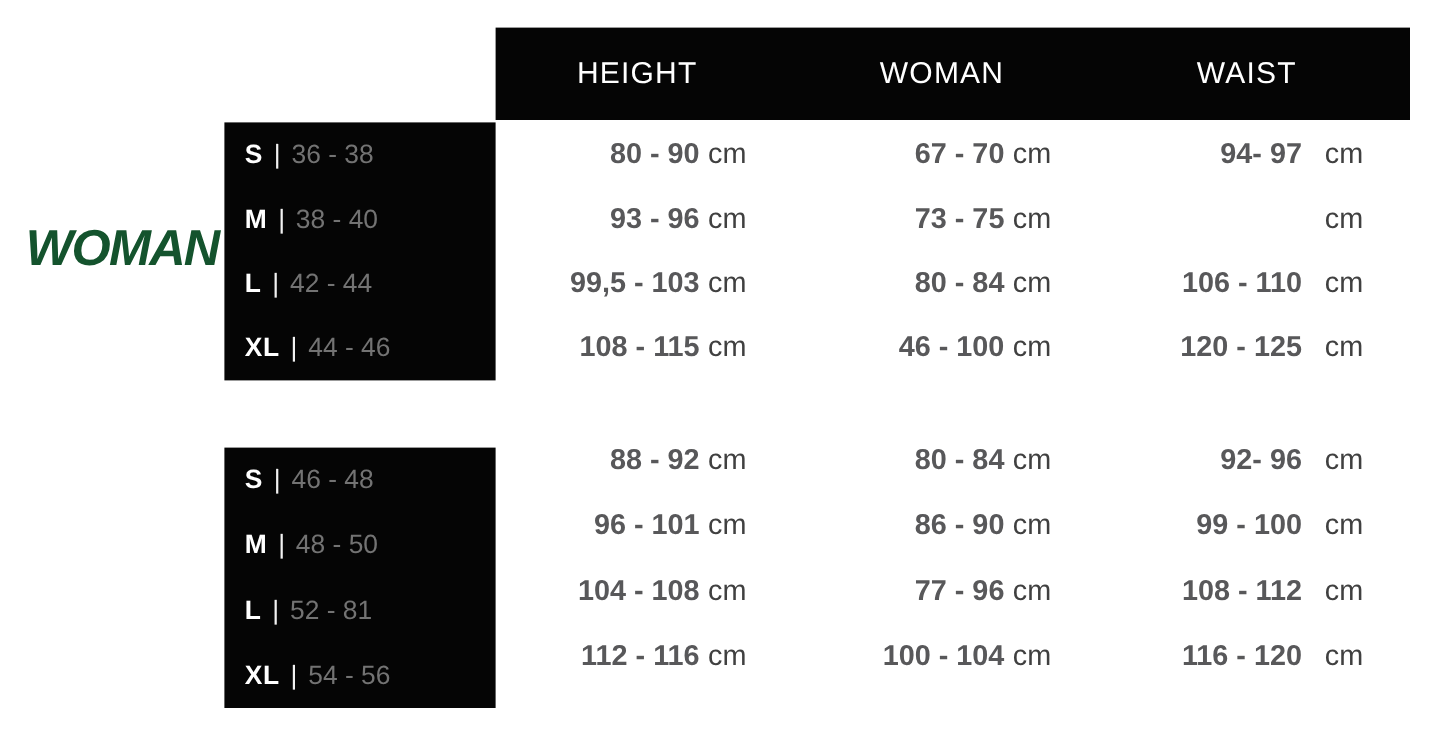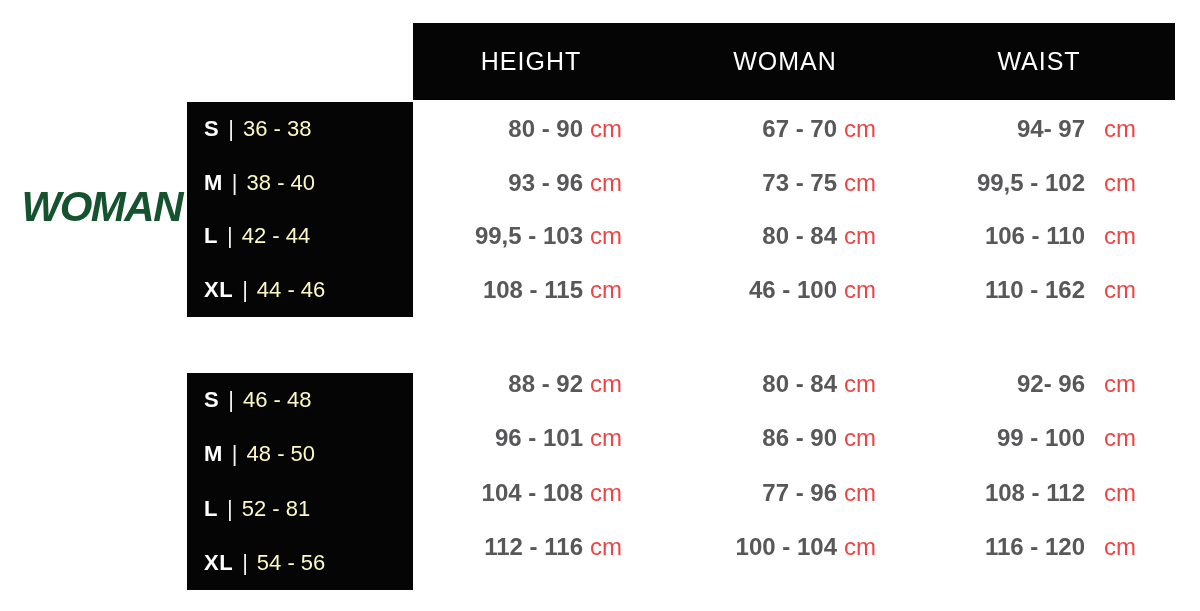--- a/index.html
+++ b/index.html
@@ -65,21 +65,21 @@
   .size-row {
     flex: 1;
     display: flex;
     align-items: center;
     padding-left: 17px;
     font-size: 22px;
     white-space: nowrap;
   }
   .size-letter { font-weight: 700; letter-spacing: 0.5px; }
   .size-sep    { margin: 0 9px; font-weight: 300; color: #f2f2f2; }
-  .size-range  { font-weight: 400; color: #fef9c3; }
+  .size-range  { font-weight: 400; color: #737373; }
 
   
   .data-grid {
     position: absolute;
     left: 413px;
     display: grid;
     grid-template-columns: 254px 254px 254px;
   }
   .data-grid.woman { top: 102px; height: 215px; grid-template-rows: repeat(4, 1fr); }
   .data-grid.man   { top: 357px; height: 217px; grid-template-rows: repeat(4, 1fr); }
@@ -87,21 +87,21 @@
     display: flex;
     align-items: center;
     justify-content: flex-end;
     font-size: 24px;
     white-space: nowrap;
   }
   .data-cell.c1 { padding-right: 45px; }
   .data-cell.c2 { padding-right: 45px; }
   .data-cell.c3 { padding-right: 39px; gap: 12px; }
   .num  { font-weight: 700; color: #58585a; }
-  .unit { font-weight: 400; color: #ef4444; margin-left: 7px; }
+  .unit { font-weight: 400; color: #404040; margin-left: 7px; }
 </style>
 </head>
 <body>
 
 <div class="canvas">
 
   <div class="header-bar">
     <div class="header-cell">HEIGHT</div>
     <div class="header-cell">WOMAN</div>
     <div class="header-cell">WAIST</div>
@@ -148,21 +148,20 @@
 
     <div class="data-cell c1">
       <span class="num">93 - 96</span>
       <span class="unit">cm</span>
     </div>
     <div class="data-cell c2">
       <span class="num">73 - 75</span>
       <span class="unit">cm</span>
     </div>
     <div class="data-cell c3">
-      <span class="num">99,5 - 102</span>
       <span class="unit">cm</span>
     </div>
 
     <div class="data-cell c1">
       <span class="num">99,5 - 103</span>
       <span class="unit">cm</span>
     </div>
     <div class="data-cell c2">
       <span class="num">80 - 84</span>
       <span class="unit">cm</span>
@@ -174,21 +173,21 @@
 
     <div class="data-cell c1">
       <span class="num">108 - 115</span>
       <span class="unit">cm</span>
     </div>
     <div class="data-cell c2">
       <span class="num">46 - 100</span>
       <span class="unit">cm</span>
     </div>
     <div class="data-cell c3">
-      <span class="num">110 - 162</span>
+      <span class="num">120 - 125</span>
       <span class="unit">cm</span>
     </div>
   </div>
 
 
   <div class="size-block man">
     <div class="size-row">
       <span class="size-letter">S</span>
       <span class="size-sep">|</span>
       <span class="size-range">46 - 48</span>

